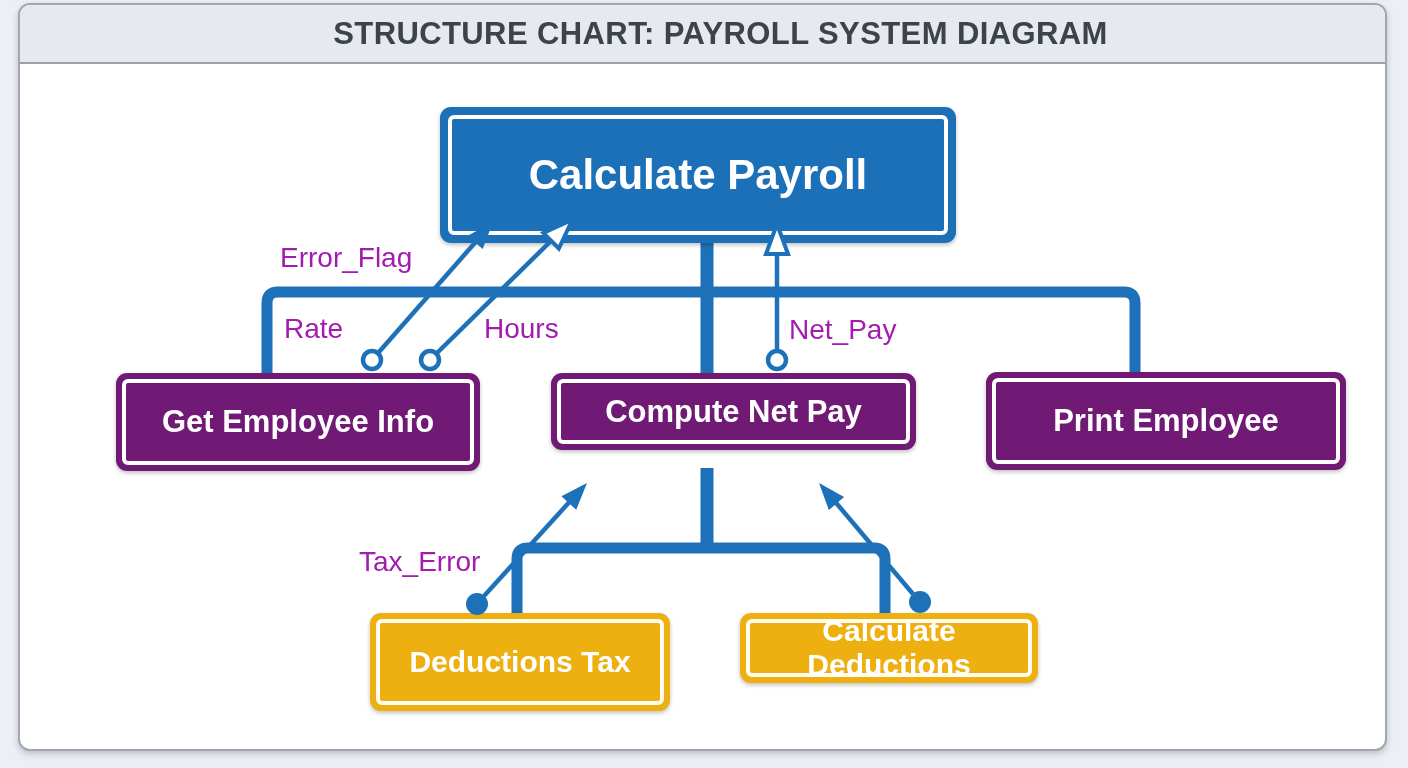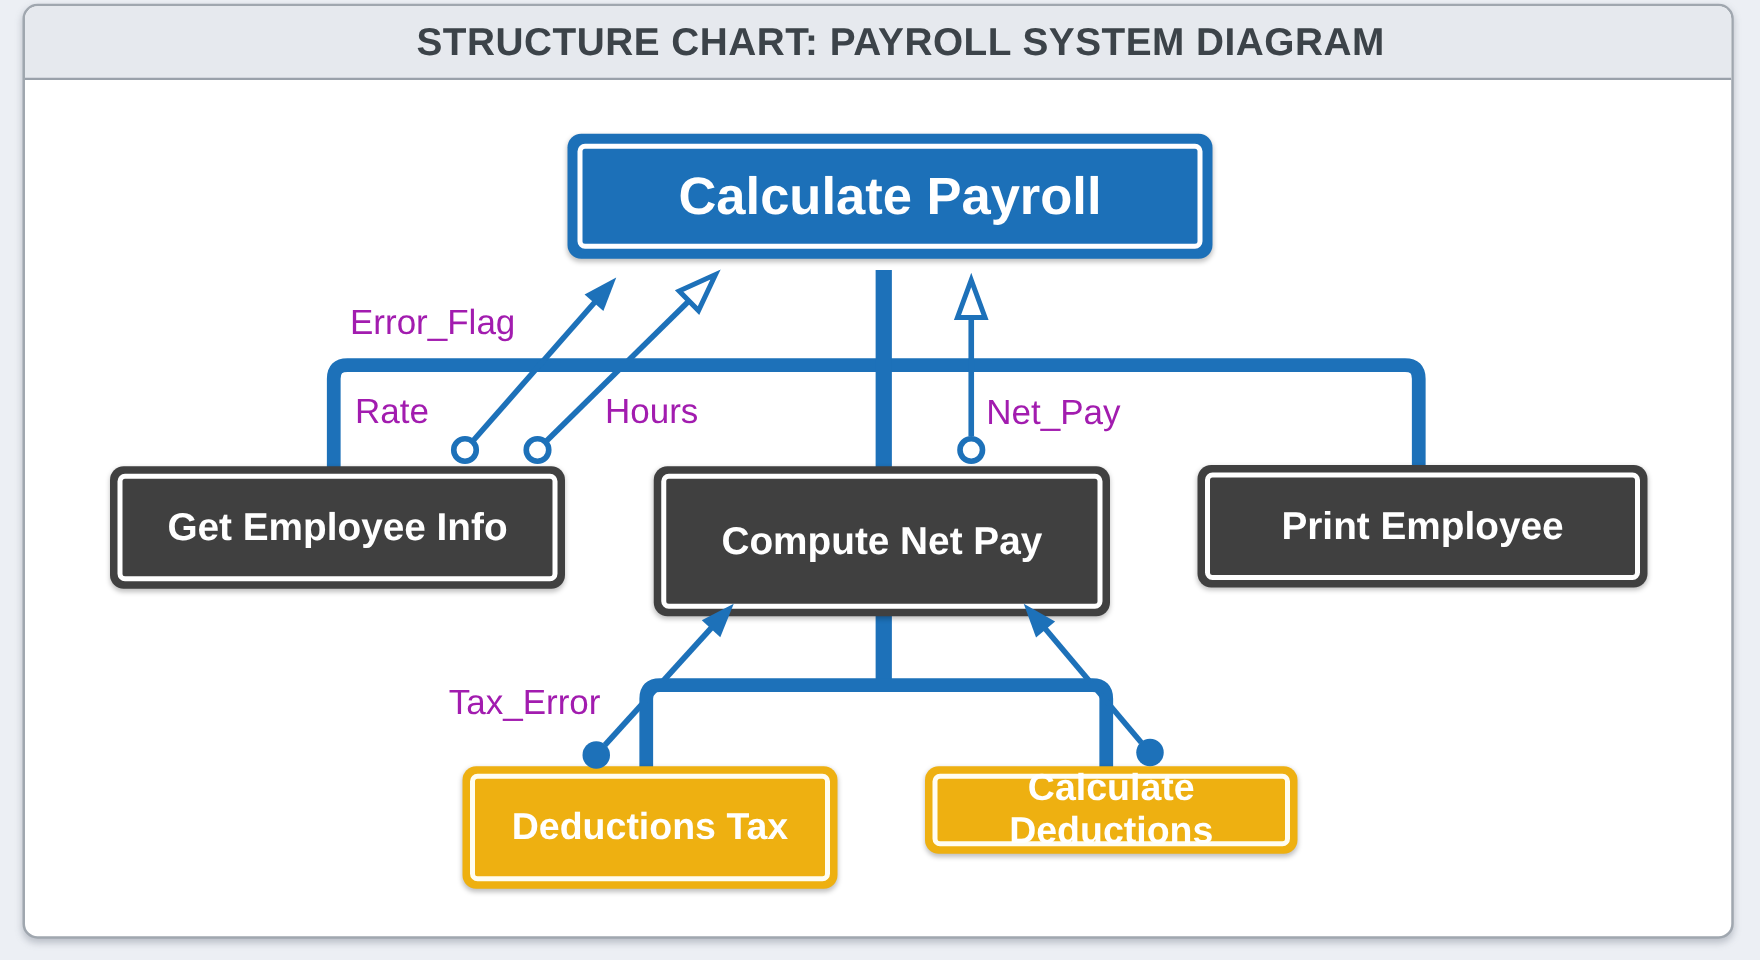--- a/index.html
+++ b/index.html
@@ -39,21 +39,21 @@
     box-shadow:0 2px 4px rgba(0,0,0,.25);
     box-sizing:border-box;
   }
   .module .inner{
     position:absolute;inset:6px;border:4px solid #ffffff;border-radius:6px;
     display:flex;align-items:center;justify-content:center;text-align:center;
     color:#ffffff;font-weight:bold;padding:0 4px;line-height:1.15;
   }
   .module.blue{background:#1c70b8;}
   .module.blue .inner{inset:8px;font-size:42px;}
-  .module.green{background:#404040;}
+  .module.green{background:#701a75;margin-left:28px;}
   .module.green .inner{font-size:31px;}
   .module.yellow{background:#eeb011;}
   .module.yellow .inner{font-size:30px;border-color:#fffdf2;}
 
   
   .flow-label{
     position:absolute;z-index:6;font-size:28px;font-weight:normal;color:#a21caf;
     white-space:nowrap;
   }
 </style>
@@ -68,33 +68,33 @@
     </div>
   </div>
 
   <svg class="layer layer-connectors" width="1408" height="768" viewBox="0 0 1408 768">
     <path d="M 267 374 L 267 303 Q 267 292 278 292 L 1124 292 Q 1135 292 1135 303 L 1135 374" fill="none" stroke="#1d71b9" stroke-width="11"></path>
     <path d="M 707 216 L 707 376" fill="none" stroke="#1d71b9" stroke-width="13"></path>
     <path d="M 707 468 L 707 553" fill="none" stroke="#1d71b9" stroke-width="13"></path>
     <path d="M 517 614 L 517 559 Q 517 548 528 548 L 874 548 Q 885 548 885 559 L 885 614" fill="none" stroke="#1d71b9" stroke-width="11"></path>
   </svg>
 
-  <div class="module blue" style="left:454px;top:107px;width:516px;height:100px">
+  <div class="module blue" style="left:440px;top:107px;width:516px;height:136px">
     <div class="inner">
       <span>Calculate Payroll</span>
     </div>
   </div>
 
   <div class="module green" style="left:88px;top:373px;width:364px;height:98px">
     <div class="inner">
       <span>Get Employee Info</span>
     </div>
   </div>
 
-  <div class="module green" style="left:523px;top:373px;width:365px;height:120px">
+  <div class="module green" style="left:523px;top:373px;width:365px;height:77px">
     <div class="inner">
       <span>Compute Net Pay</span>
     </div>
   </div>
 
   <div class="module green" style="left:958px;top:372px;width:360px;height:98px">
     <div class="inner">
       <span>Print Employee</span>
     </div>
   </div>

